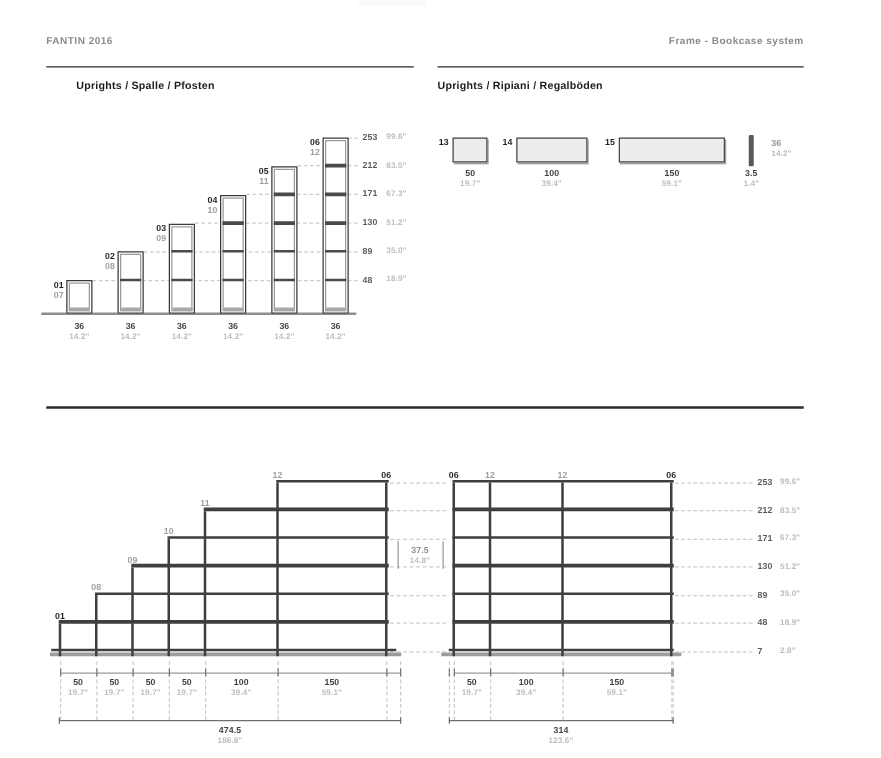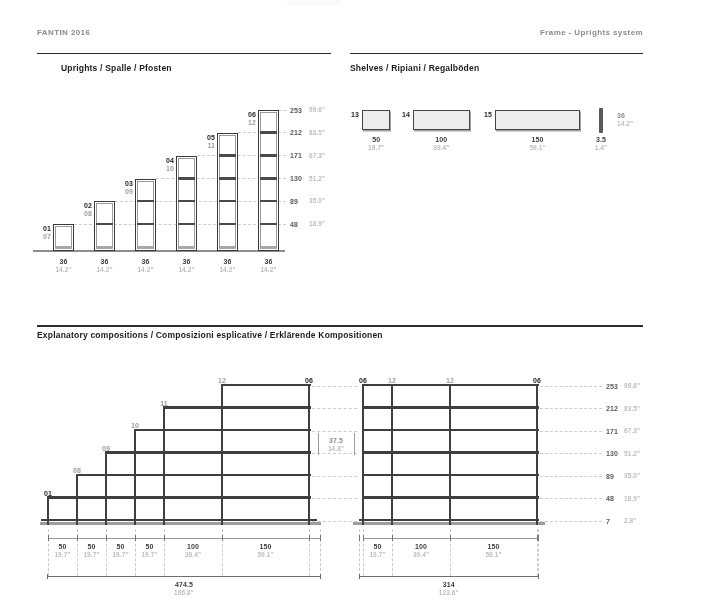--- a/index.html
+++ b/index.html
@@ -24,27 +24,27 @@
   .abs{position:absolute;}
 </style>
 </head>
 <body>
 
 <div class="page">
 
   <div class="abs" style="left:287px;top:0;width:54px;height:5px;background:#fafafa;"></div>
 
   <div class="lbl f8 c-head" style="left:37px;top:29px;">FANTIN 2016</div>
-  <div class="lbl f8 c-head rt" style="left:443px;top:29px;width:200px;">Frame - Uprights system</div>
+  <div class="lbl f8 c-head rt" style="left:443px;top:29px;width:200px;">Frame - Bookcase system</div>
 
   <div class="rule" style="left:37px;top:52.5px;width:294px;"></div>
   <div class="rule" style="left:350px;top:52.5px;width:293px;"></div>
 
   <div class="lbl f85 c-title" style="left:37px;top:64px;padding-left:24px;">Uprights / Spalle / Pfosten</div>
-  <div class="lbl f85 c-title" style="left:350px;top:64px;">Shelves / Ripiani / Regalböden</div>
+  <div class="lbl f85 c-title" style="left:350px;top:64px;">Uprights / Ripiani / Regalböden</div>
 
   <div id="uprights-diagram" class="abs" style="left:0;top:0;width:705px;height:606px;pointer-events:none;">
       <div style="position: absolute; left: 279px; top: 109.579px; width: 7px; height: 0px; border-top: 1px dashed rgb(204, 204, 204);"></div>
       <div class="lbl f7 c-mid" style="position: absolute; left: 290px; top: 106.579px;">253</div>
       <div class="lbl f65 c-light" style="position: absolute; left: 309px; top: 107.079px;">99.6"</div>
       <div style="position: absolute; left: 238px; top: 132.416px; width: 48px; height: 0px; border-top: 1px dashed rgb(204, 204, 204);"></div>
       <div class="lbl f7 c-mid" style="position: absolute; left: 290px; top: 129.416px;">212</div>
       <div class="lbl f65 c-light" style="position: absolute; left: 309px; top: 129.916px;">83.5"</div>
       <div style="position: absolute; left: 197px; top: 155.253px; width: 89px; height: 0px; border-top: 1px dashed rgb(204, 204, 204);"></div>
       <div class="lbl f7 c-mid" style="position: absolute; left: 290px; top: 152.253px;">171</div>
@@ -137,21 +137,20 @@
       <div class="lbl f7 c-num ctr" style="position: absolute; left: 537.525px; top: 136px;">150</div>
       <div class="lbl f65 c-light ctr" style="position: absolute; left: 537.525px; top: 145px;">59.1"</div>
       <div style="position: absolute; left: 599px; top: 108px; width: 4px; height: 25px; background: rgb(89, 89, 89); border-radius: 1px;"></div>
       <div class="lbl f7 c-num ctr" style="position: absolute; left: 601px; top: 136px;">3.5</div>
       <div class="lbl f65 c-light ctr" style="position: absolute; left: 601px; top: 145px;">1.4"</div>
       <div class="lbl f7 c-dim" style="position: absolute; left: 617px; top: 112px;">36</div>
       <div class="lbl f65 c-light" style="position: absolute; left: 617px; top: 121px;">14.2"</div>
     </div>
 
   <div class="rule" style="left:37px;top:325px;width:606px;"></div>
-  <div class="lbl f85 c-title" style="left:37px;top:331px;">Explanatory compositions / Composizioni esplicative / Erklärende Kompositionen</div>
 
   <div id="compositions-diagram" class="abs" style="left:0;top:0;width:705px;height:606px;pointer-events:none;">
       <div style="position: absolute; left: 312px; top: 385.704px; width: 45px; height: 0px; border-top: 1px dashed rgb(204, 204, 204);"></div>
       <div style="position: absolute; left: 540px; top: 385.704px; width: 62px; height: 0px; border-top: 1px dashed rgb(204, 204, 204);"></div>
       <div class="lbl f7 c-mid" style="position: absolute; left: 606px; top: 382.704px;">253</div>
       <div class="lbl f65 c-light" style="position: absolute; left: 624px; top: 383.204px;">99.6"</div>
       <div style="position: absolute; left: 312px; top: 408.197px; width: 45px; height: 0px; border-top: 1px dashed rgb(204, 204, 204);"></div>
       <div style="position: absolute; left: 540px; top: 408.197px; width: 62px; height: 0px; border-top: 1px dashed rgb(204, 204, 204);"></div>
       <div class="lbl f7 c-mid" style="position: absolute; left: 606px; top: 405.197px;">212</div>
       <div class="lbl f65 c-light" style="position: absolute; left: 624px; top: 405.697px;">83.5"</div>

